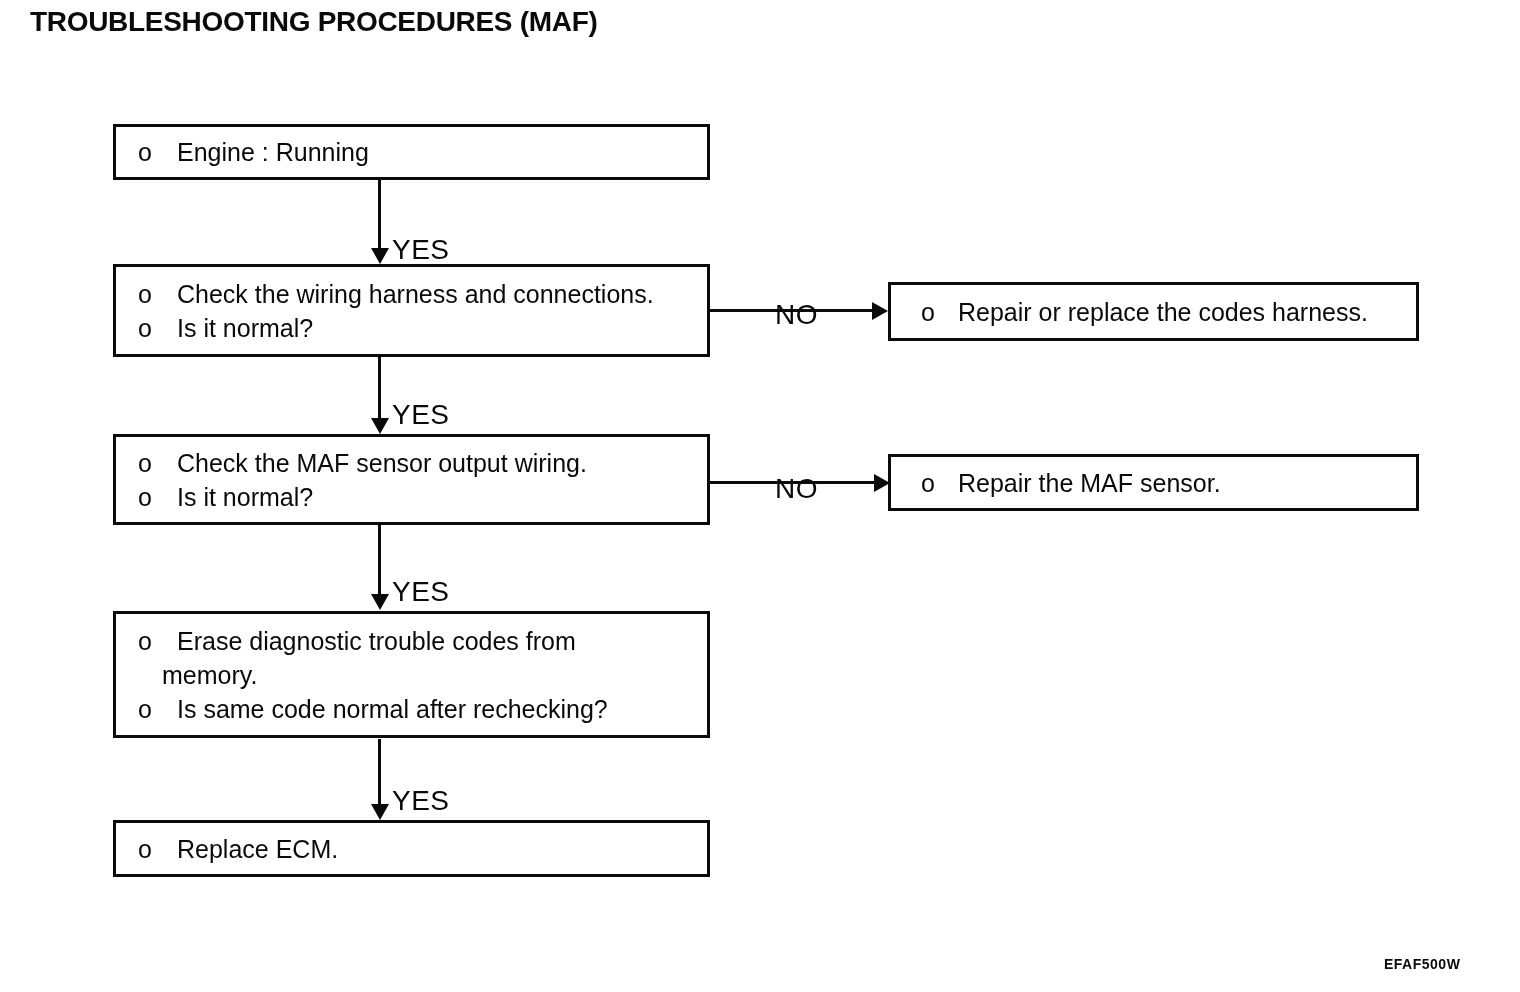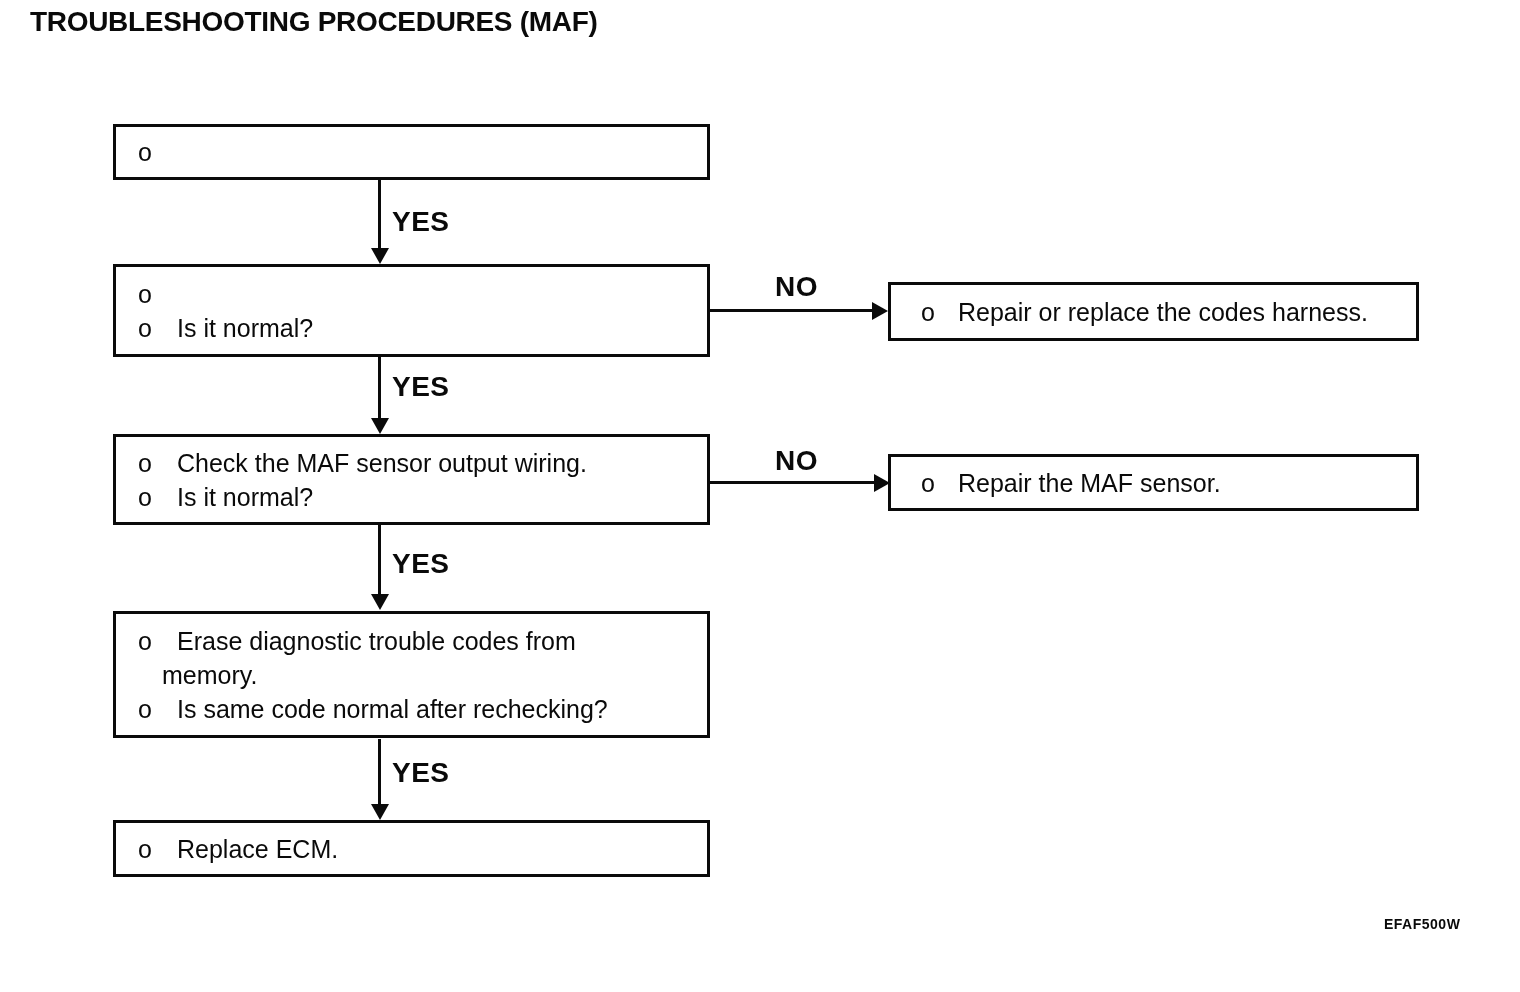--- a/index.html
+++ b/index.html
@@ -73,53 +73,56 @@
   .head-right {
     position: absolute;
     width: 0; height: 0;
     border-top: 9px solid transparent;
     border-bottom: 9px solid transparent;
     border-left: 16px solid #0a0a0a;
   }
   .lbl {
     position: absolute;
     font-size: 28px;
-    font-weight: 700;
+    font-weight: 400;
     letter-spacing: 0.5px;
     line-height: 30px;
+    margin-top: 28px;
   }
   .figure-code {
     position: absolute;
     left: 1384px;
-    top: 916px;
+    top: 956px;
     font-size: 14px;
     font-weight: 700;
     letter-spacing: 0.5px;
   }
 </style>
 </head>
 <body>
 
 <div id="canvas">
 
   <div class="title">TROUBLESHOOTING PROCEDURES (MAF)</div>
 
   <div class="box step-box" style="top:124px; height:56px;">
     <div class="row">
       <span class="bullet">o</span>
+      <span class="txt">Engine : Running</span>
     </div>
   </div>
 
   <div class="vline" style="left:378px; top:180px; height:68px;"></div>
   <div class="head-down" style="left:371px; top:248px;"></div>
   <div class="lbl" style="left:392px; top:207px;">YES</div>
 
   <div class="box step-box" style="top:264px; height:93px;">
     <div class="row">
       <span class="bullet">o</span>
+      <span class="txt">Check the wiring harness and connections.</span>
     </div>
     <div class="row">
       <span class="bullet">o</span>
       <span class="txt">Is it normal?</span>
     </div>
   </div>
 
   <div class="hline" style="left:708px; top:309px; width:166px;"></div>
   <div class="head-right" style="left:872px; top:302px;"></div>
   <div class="lbl" style="left:775px; top:272px;">NO</div>

